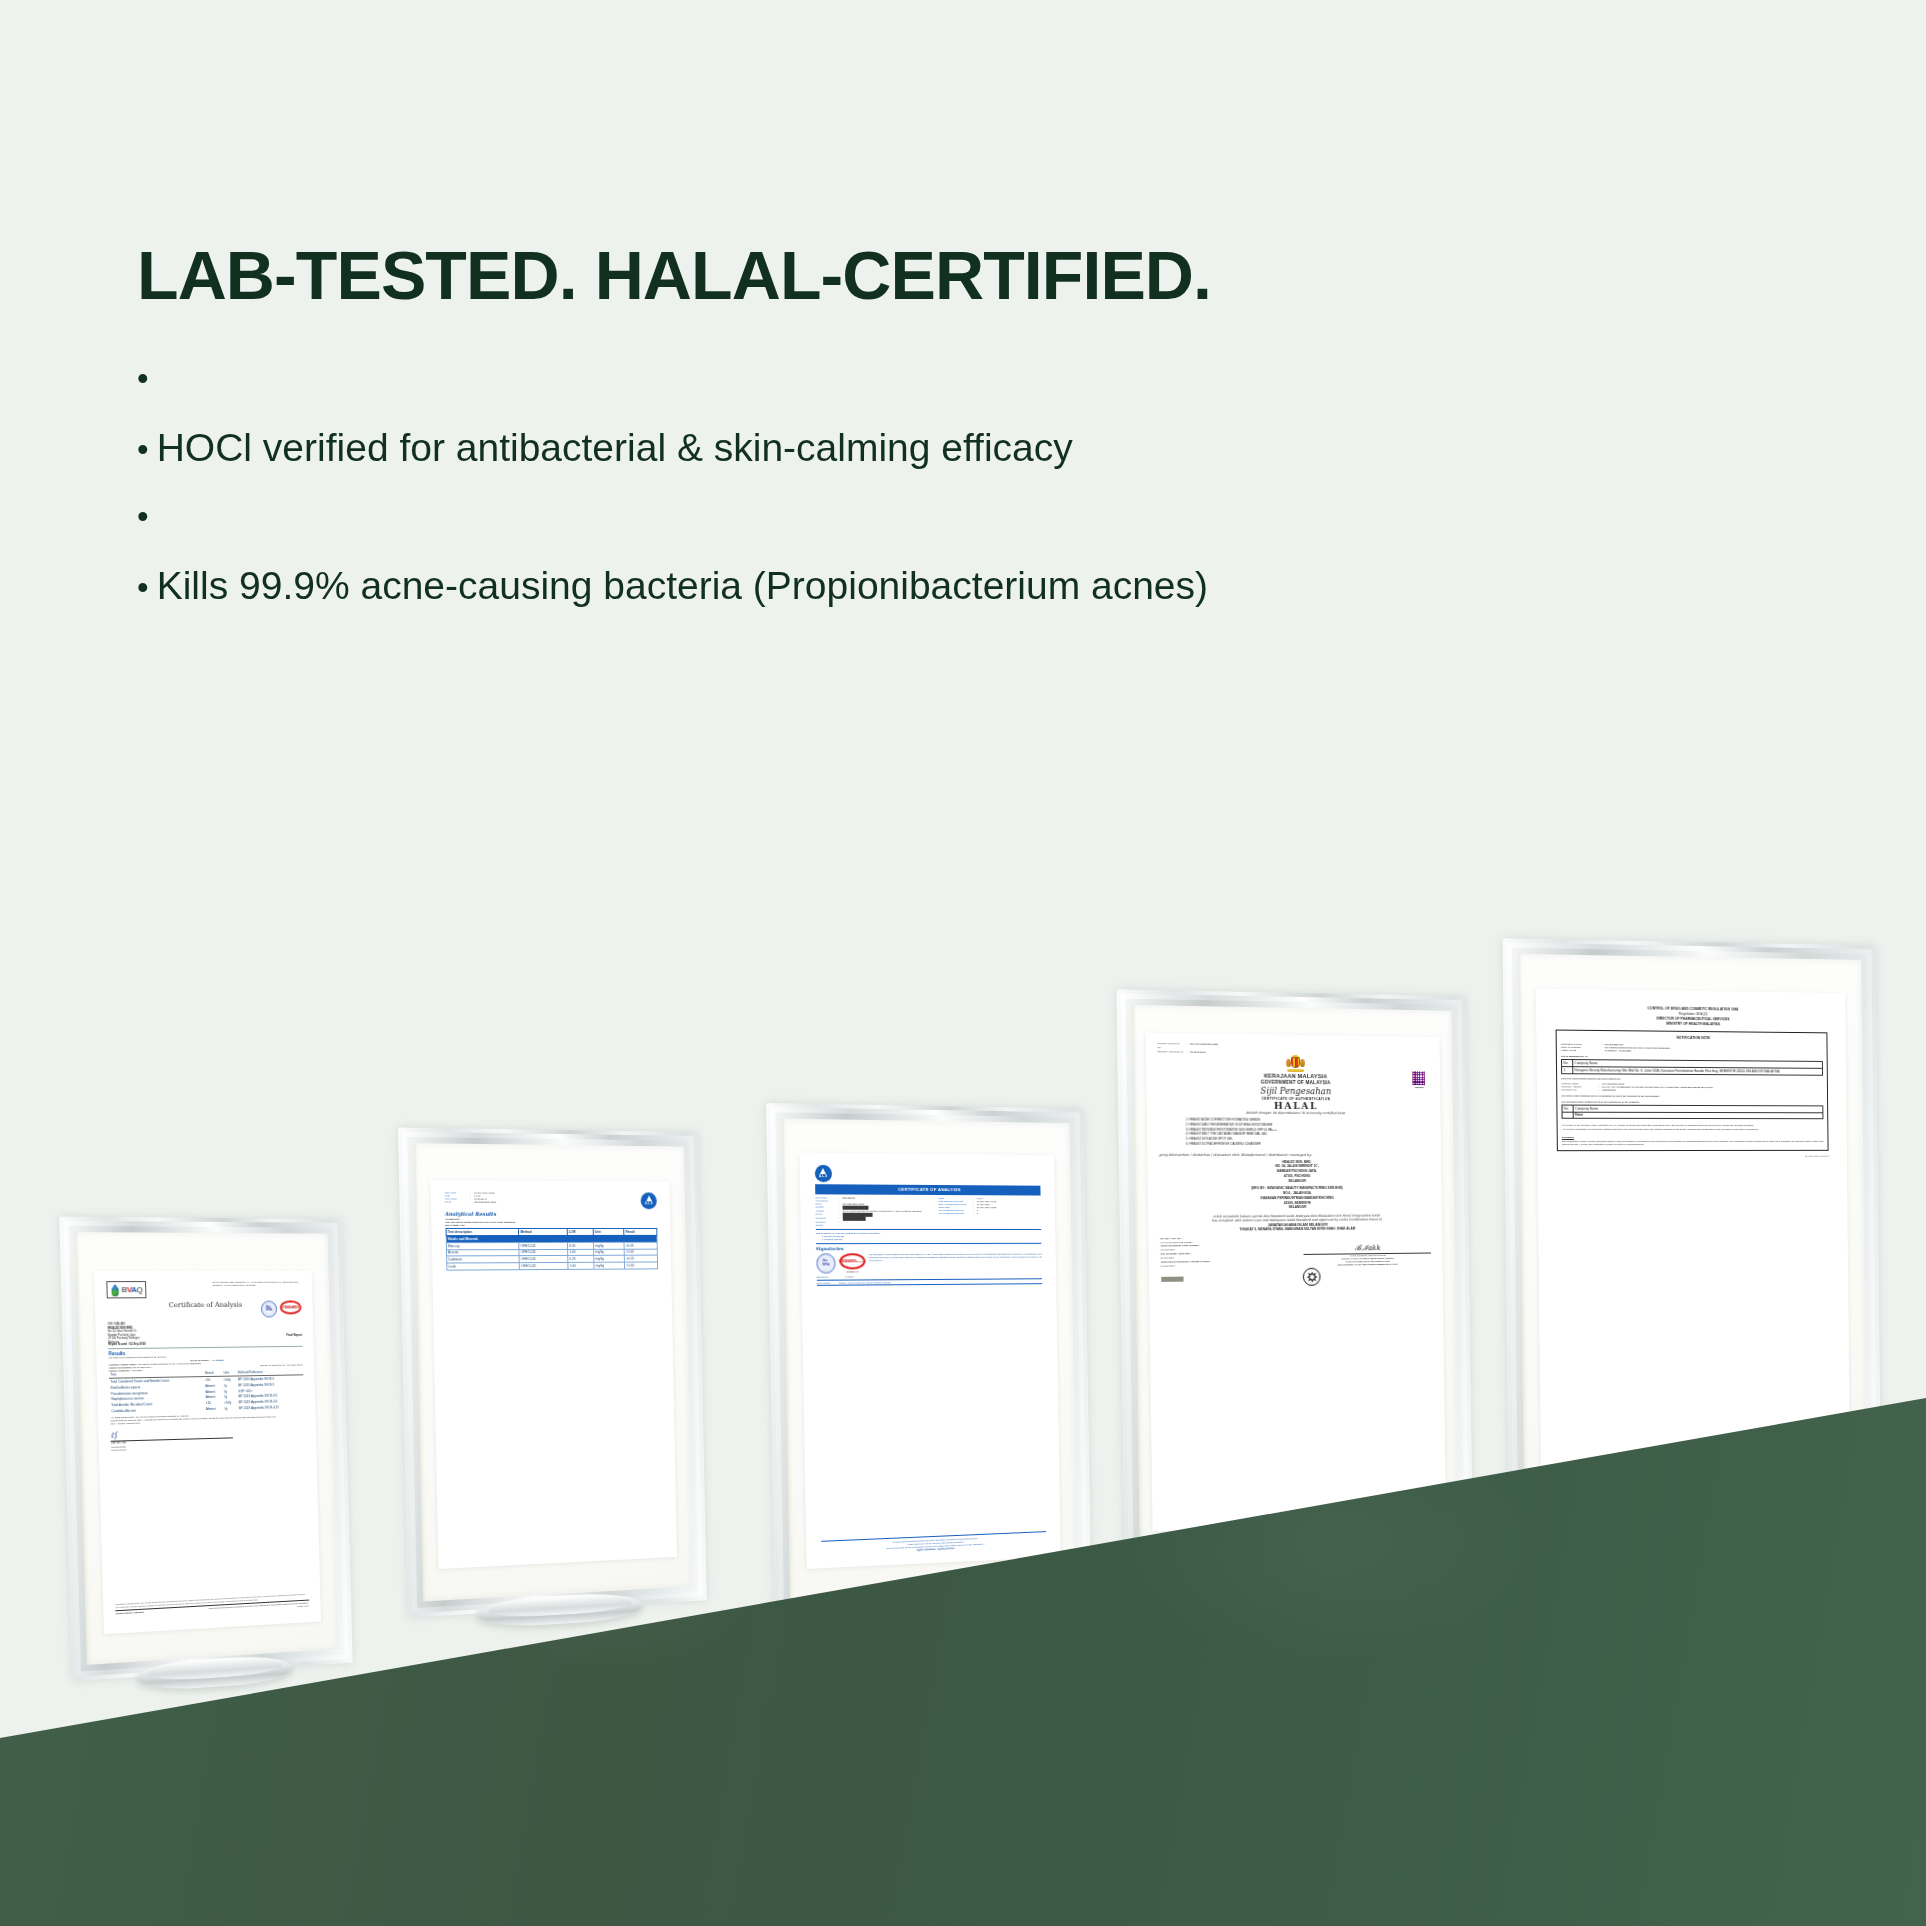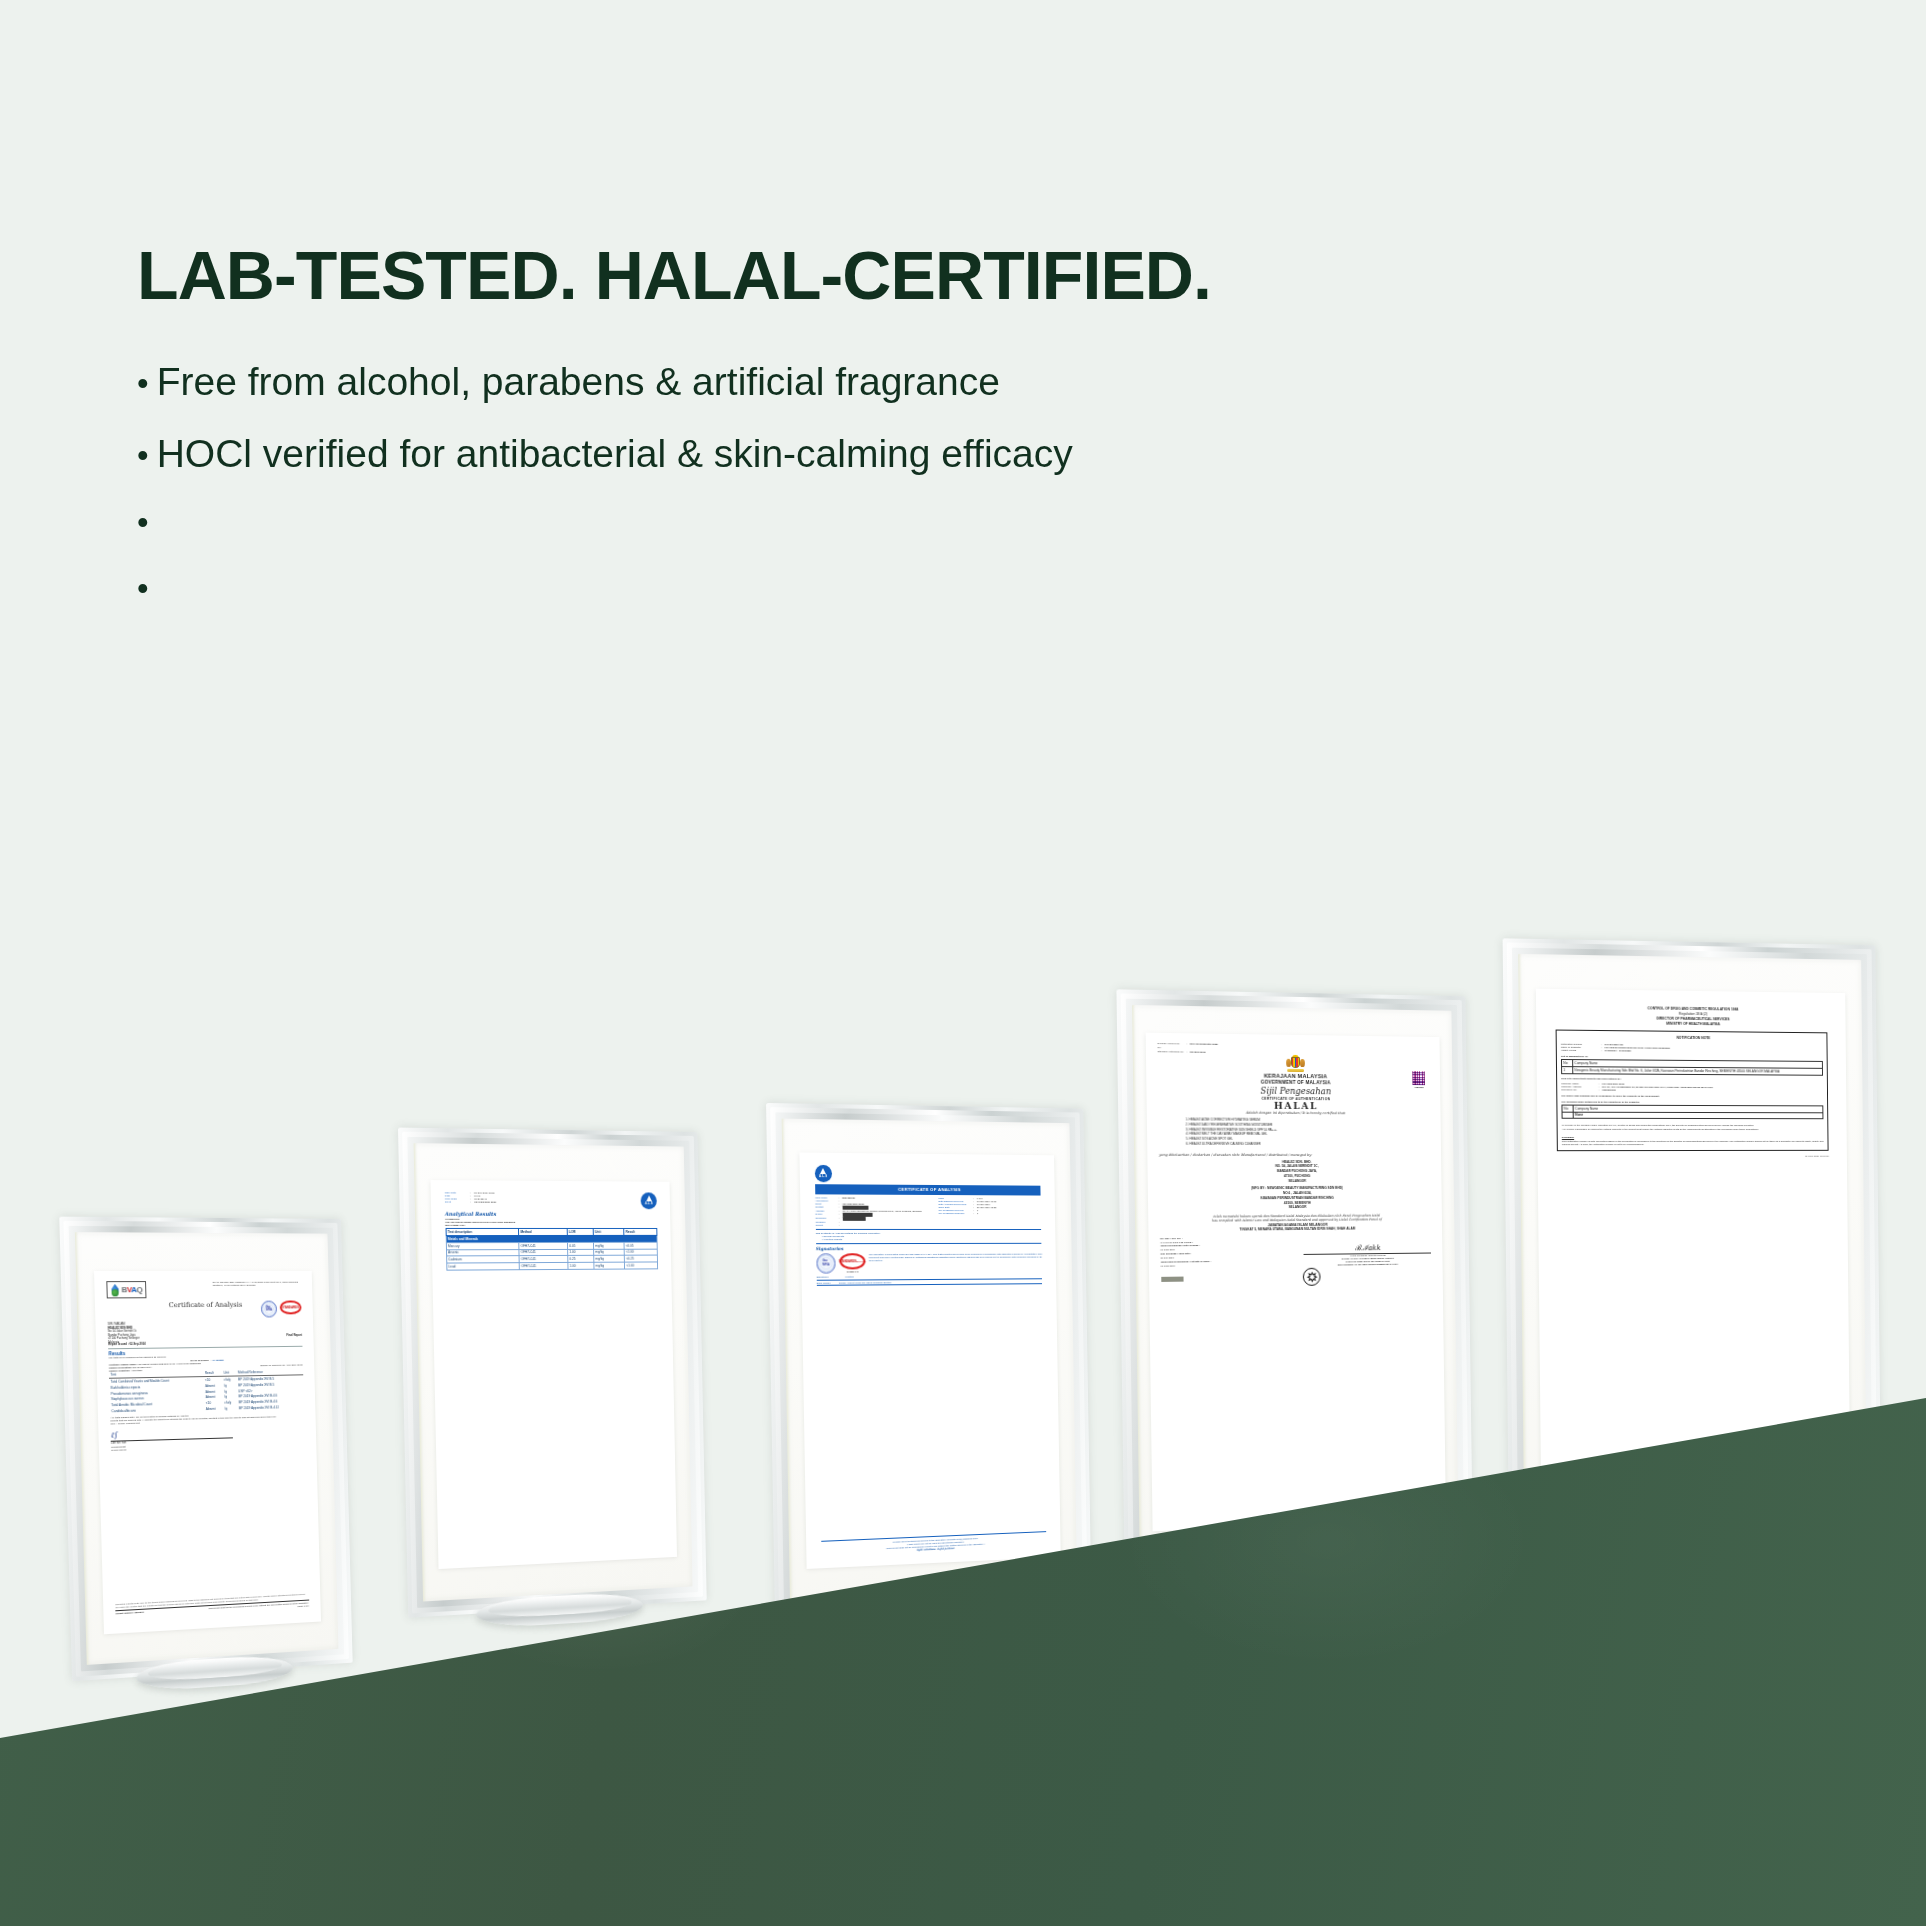--- a/index.html
+++ b/index.html
@@ -231,31 +231,31 @@
   .gray-blk{background:#8e9184;height:5.1px;width:22px;}
 </style>
 </head>
 <body>
 
 <div class="copy">
   <div class="headline">LAB-TESTED. HALAL-CERTIFIED.</div>
   <div class="bullets">
     <div class="bullet">
       <span class="dot">•</span>
-      <span>Free from alcohol, parabens &amp; artificial fragrance</span>
     </div>
     <div class="bullet">
       <span class="dot">•</span>
       <span>HOCl verified for antibacterial &amp; skin-calming efficacy</span>
     </div>
     <div class="bullet">
       <span class="dot">•</span>
     </div>
     <div class="bullet">
       <span class="dot">•</span>
+      <span>Kills 99.9% acne-causing bacteria (Propionibacterium acnes)</span>
     </div>
   </div>
 </div>
 
 <div class="stage">
 
   <div class="frame-wrap" style="left:64px; top:1218px; width:291px; height:454px;
               transform: perspective(1627px) rotateY(15deg) rotateZ(-1.6deg);">
     <div class="frame">
       <div class="bevel2"></div>

